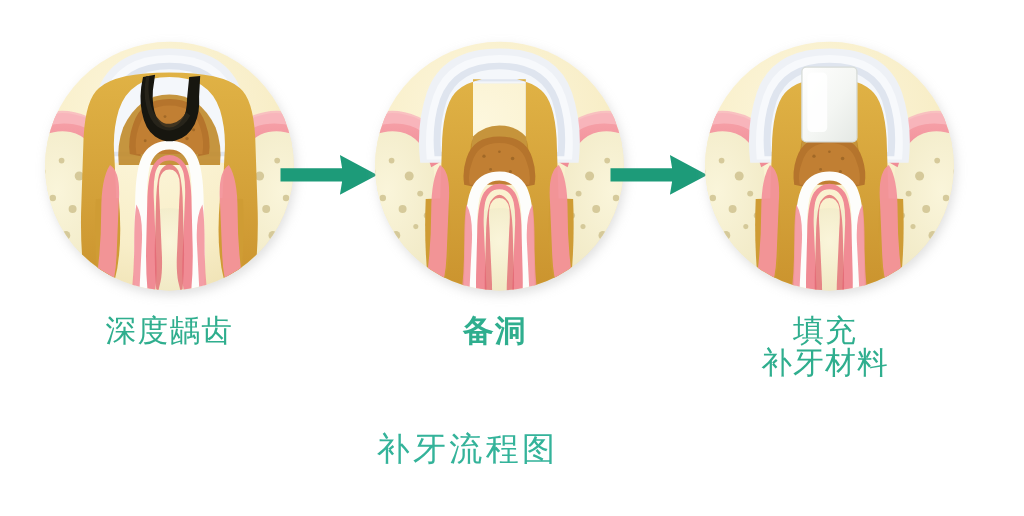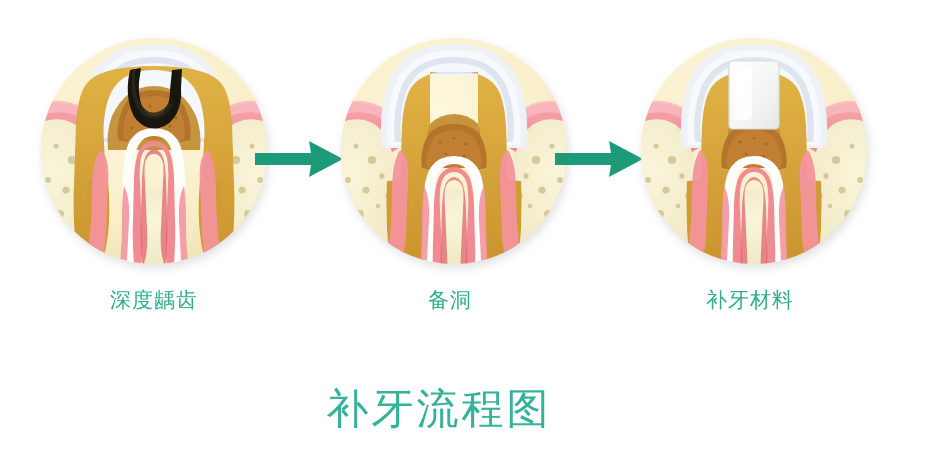--- a/index.html
+++ b/index.html
@@ -53,40 +53,40 @@
   }
   .arrow-1 { left: 253px; }
   .arrow-2 { left: 553px; }
   .arrow svg { display: block; width: 92px; height: 52px; }
 
   
   .caption {
     position: absolute;
     text-align: center;
     color: #2fae8e;
-    font-size: 21px;
+    font-size: 28px;
     line-height: 29px;
     letter-spacing: 1px;
     white-space: nowrap;
     font-weight: 400;
   }
   .caption .ln { display: block; }
 
   .caption-1 { left: 28px;  top: 286px; width: 252px; }
-  .caption-2 { left: 300px; top: 286px; width: 300px; }
+  .caption-2 { left: 300px; top: 286px; width: 300px; font-weight: bold; }
   .caption-3 { left: 620px; top: 286px; width: 260px; }
 
   .title {
     position: absolute;
-    left: 16px;
+    left: 2px;
     top: 383px;
     width: 846px;
     text-align: center;
     color: #34b39a;
-    font-size: 42px;
+    font-size: 30px;
     line-height: 52px;
     letter-spacing: 3px;
     font-weight: 400;
     white-space: nowrap;
   }
 </style>
 </head>
 <body>
 
 <div id="stage">
@@ -465,18 +465,19 @@
 
   <div class="caption caption-1">
     <span class="ln">深度龋齿</span>
   </div>
 
   <div class="caption caption-2">
     <span class="ln">备洞</span>
   </div>
 
   <div class="caption caption-3">
+    <span class="ln">填充</span>
     <span class="ln">补牙材料</span>
   </div>
 
   <div class="title">补牙流程图</div>
 
 </div>
 
 </body></html>

